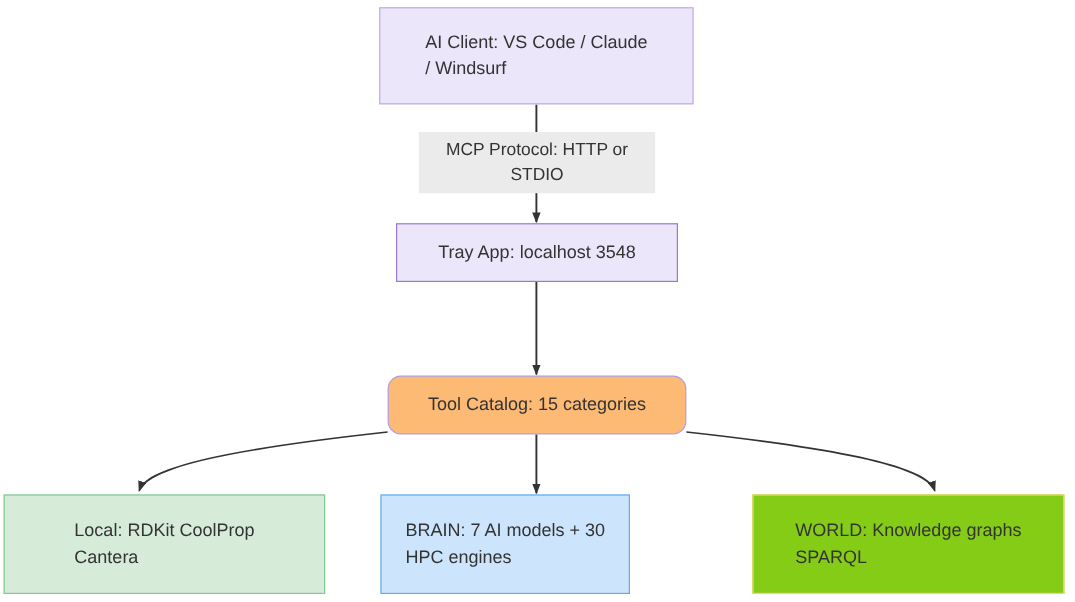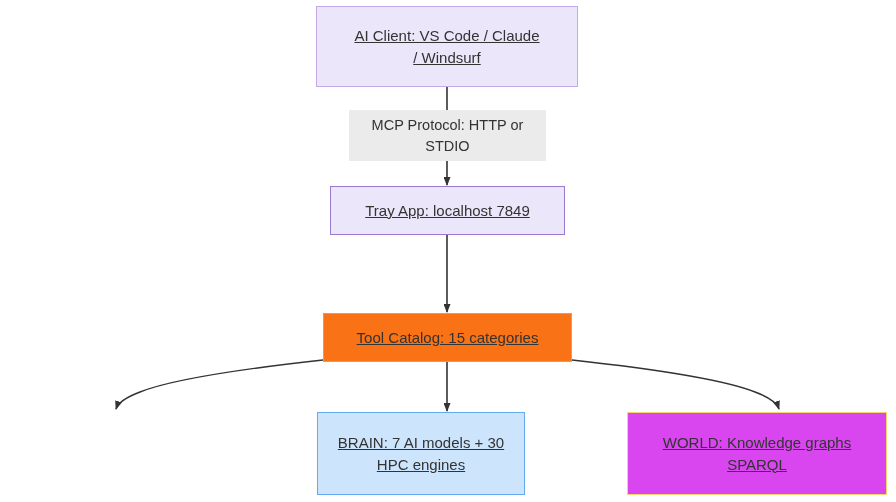--- a/index.html
+++ b/index.html
@@ -24,26 +24,24 @@
     pointer-events: none;
   }
   .node {
     position: absolute;
     box-sizing: border-box;
     border-width: 1.5px;
     border-style: solid;
     display: flex;
     align-items: center;
     justify-content: center;
-    text-align: center;
     line-height: 1.42;
     font-size: 15px;
     color: #333333;
     padding: 20px 10px;
-    text-decoration: underline;
   }
   .node-text {
     display: block;
     white-space: pre-line;
   }
   .edge-label {
     position: absolute;
     box-sizing: border-box;
     display: flex;
     align-items: center;
@@ -91,34 +89,38 @@
 
     <path d="M572,360 C645,368 720,378 755,392 C771,398 777,403 779,409" fill="none" stroke="#333333" stroke-width="1.4" marker-end="url(#arrowhead)"></path>
   </svg>
 
   <div class="node" id="node-ai-client" style="background:#ece6fa;border-color:#c3a9e8;">
     <span class="node-text">AI Client: VS Code / Claude
 / Windsurf</span>
   </div>
 
   <div class="node" id="node-tray-app" style="background:#ece6fa;border-color:#9a7ad1;">
-    <span class="node-text">Tray App: localhost 7849</span>
+    <span class="node-text">Tray App: localhost 3548</span>
   </div>
 
-  <div class="node" id="node-tool-catalog" style="background:#f97316;border-color:#b39ae0;">
+  <div class="node" id="node-tool-catalog" style="background:#fdba74;border-color:#b39ae0;border-radius:11px;">
     <span class="node-text">Tool Catalog: 15 categories</span>
   </div>
 
+  <div class="node" id="node-local" style="background:#d6ecd9;border-color:#81c995;">
+    <span class="node-text">Local: RDKit CoolProp
+Cantera</span>
+  </div>
 
   <div class="node" id="node-brain" style="background:#cde5fc;border-color:#64aaf0;">
     <span class="node-text">BRAIN: 7 AI models + 30
 HPC engines</span>
   </div>
 
-  <div class="node" id="node-world" style="background:#d946ef;border-color:#f5d66e;">
+  <div class="node" id="node-world" style="background:#84cc16;border-color:#f5d66e;">
     <span class="node-text">WORLD: Knowledge graphs
 SPARQL</span>
   </div>
 
   <div class="edge-label" id="edge-label-mcp">MCP Protocol: HTTP or
 STDIO</div>
 
 
 </div>
 

